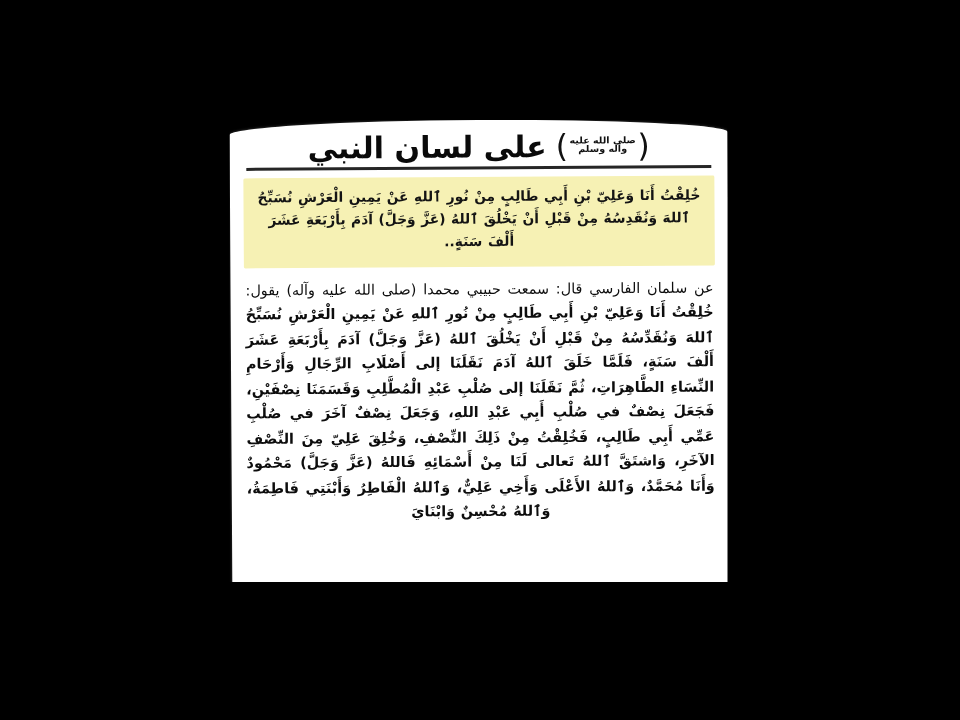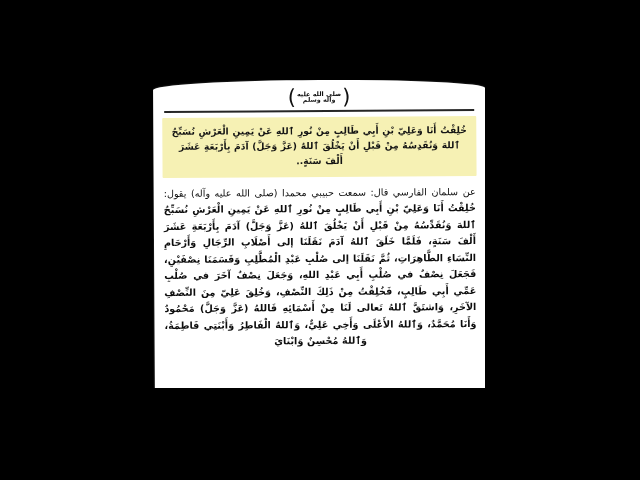--- a/index.html
+++ b/index.html
@@ -163,20 +163,21 @@
 
         <div class="heading-row">
           <span class="salawat">
             <span class="paren">(</span>
             <span class="salawat-stack">
               <span>صلى الله عليه</span>
               <span>وآله وسلم</span>
             </span>
             <span class="paren">)</span>
           </span>
+          <span class="heading-title">على لسان النبي</span>
         </div>
 
         <div class="title-rule"></div>
 
         <div class="highlight-box">
           <p>خُلِقْتُ أَنَا وَعَلِيّ بْنِ أَبِي طَالِبٍ مِنْ نُورِ ٱللهِ عَنْ يَمِينِ الْعَرْشِ نُسَبِّحُ ٱللهَ وَنُقَدِسُهُ مِنْ قَبْلِ أَنْ يَخْلُقَ ٱللهُ (عَزَّ وَجَلَّ) آدَمَ بِأَرْبَعَةِ عَشَرَ أَلْفَ سَنَةٍ..</p>
         </div>
 
         <p class="body-text">
           <span class="lead">عن سلمان الفارسي قال: سمعت حبيبي محمدا (صلى الله عليه وآله) يقول:</span>

